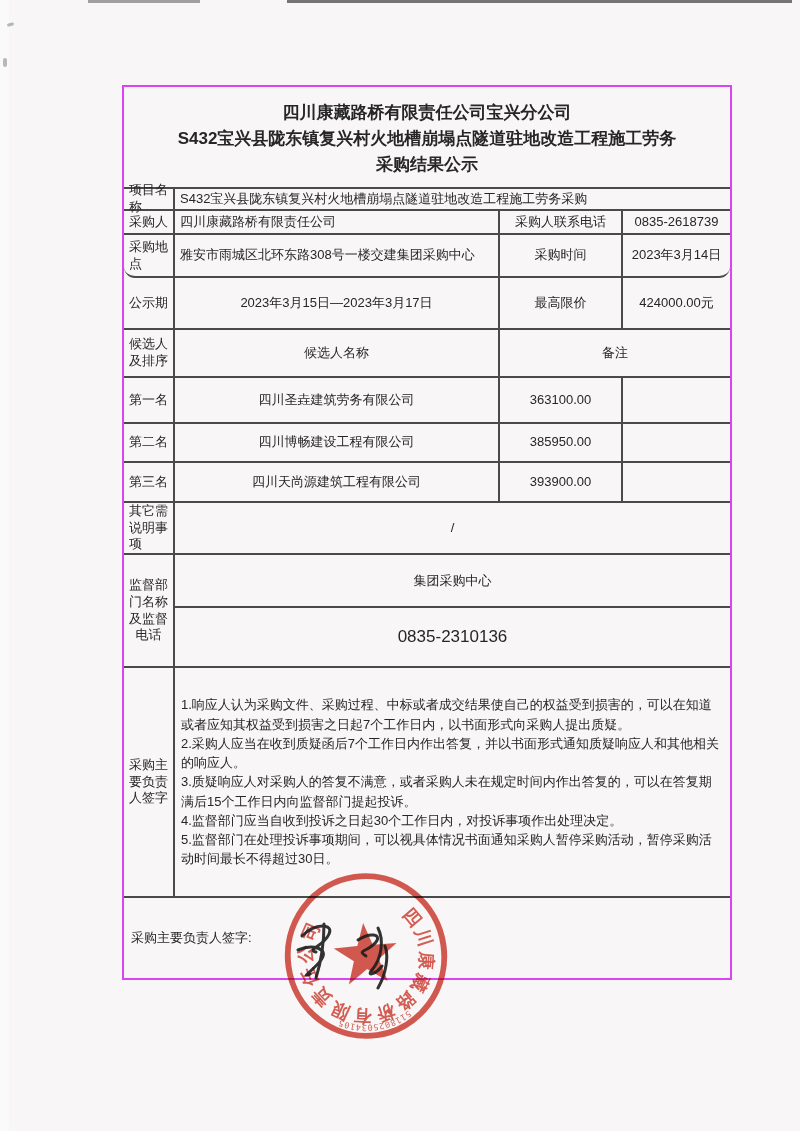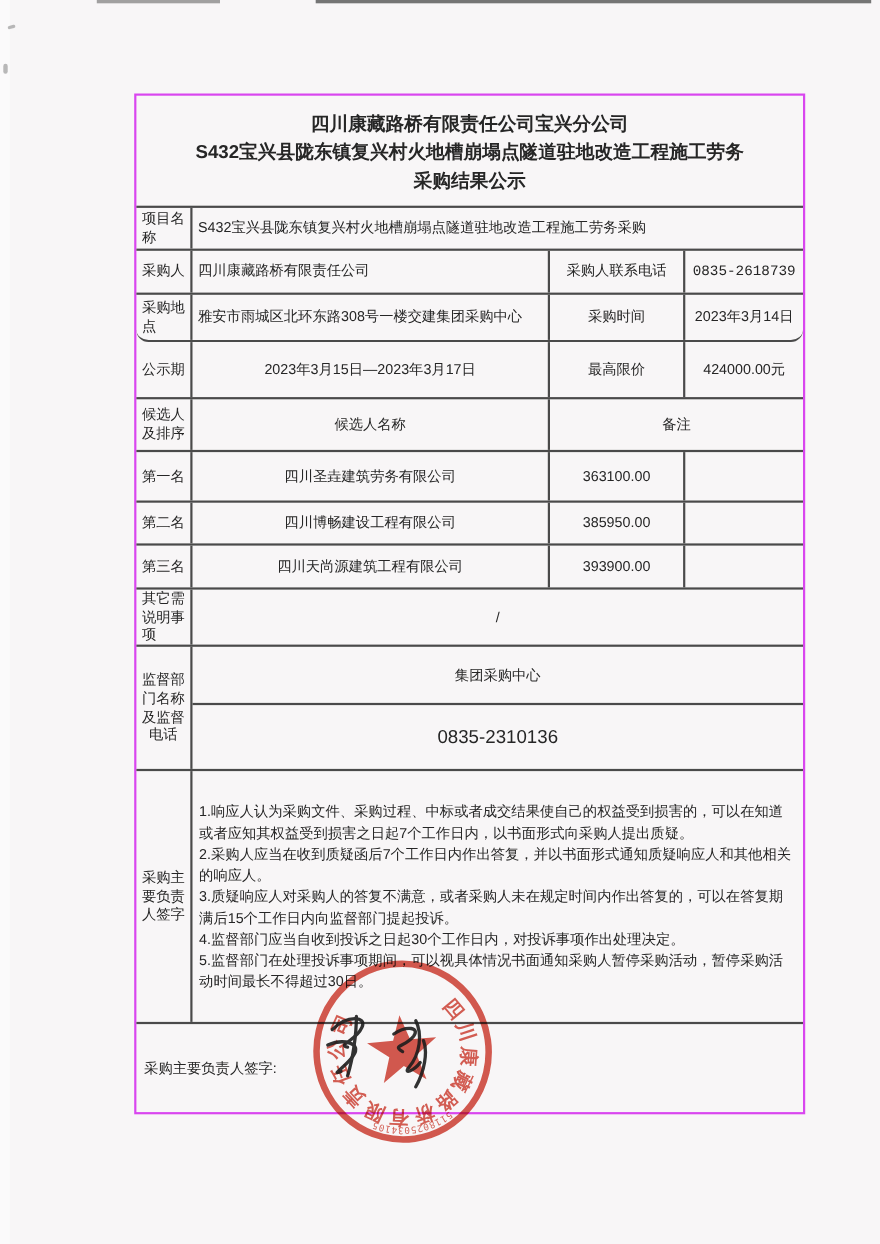--- a/index.html
+++ b/index.html
@@ -26,21 +26,21 @@
   .c3{flex:0 0 123px;border-right:2px solid #4a4a4a;justify-content:center;text-align:center;}
   .c4{flex:1 1 auto;justify-content:center;text-align:center;}
   .merge{flex:1 1 auto;}
   .center{justify-content:center;text-align:center;}
 
   .titleblock{
     display:block;height:102px;padding-top:13px;
     text-align:center;font-weight:bold;font-size:17px;line-height:26px;
   }
   .h-title{height:102px;}
-  .h-r1{height:39px;}  .h-r2{height:40px;font-family:Liberation Mono, monospace;}  .h-r3{height:43px;border-radius:11px;}
+  .h-r1{height:22px;}  .h-r2{height:24px;}  .h-r3{height:43px;border-radius:11px;}
   .h-r4{height:52px;}  .h-r5{height:48px;}  .h-r6{height:46px;}
   .h-r7{height:39px;}  .h-r8{height:40px;}  .h-r9{height:52px;}
   .h-r10{height:113px;} .h-r11{height:230px;} .h-r12{height:80px;}
 
   .stack{flex:1 1 auto;display:flex;flex-direction:column;}
   .sub1{flex:0 0 53px;border-bottom:2px solid #4a4a4a;display:flex;align-items:center;justify-content:center;font-size:13px;box-sizing:border-box;}
   .sub2{flex:1 1 auto;display:flex;align-items:center;justify-content:center;font-size:17px;}
 
   .objection-cell{flex:1 1 auto;display:flex;flex-direction:column;justify-content:center;padding:4px 6px;font-size:13px;line-height:1.48;box-sizing:border-box;}
   .objection-cell p{margin:0;}

